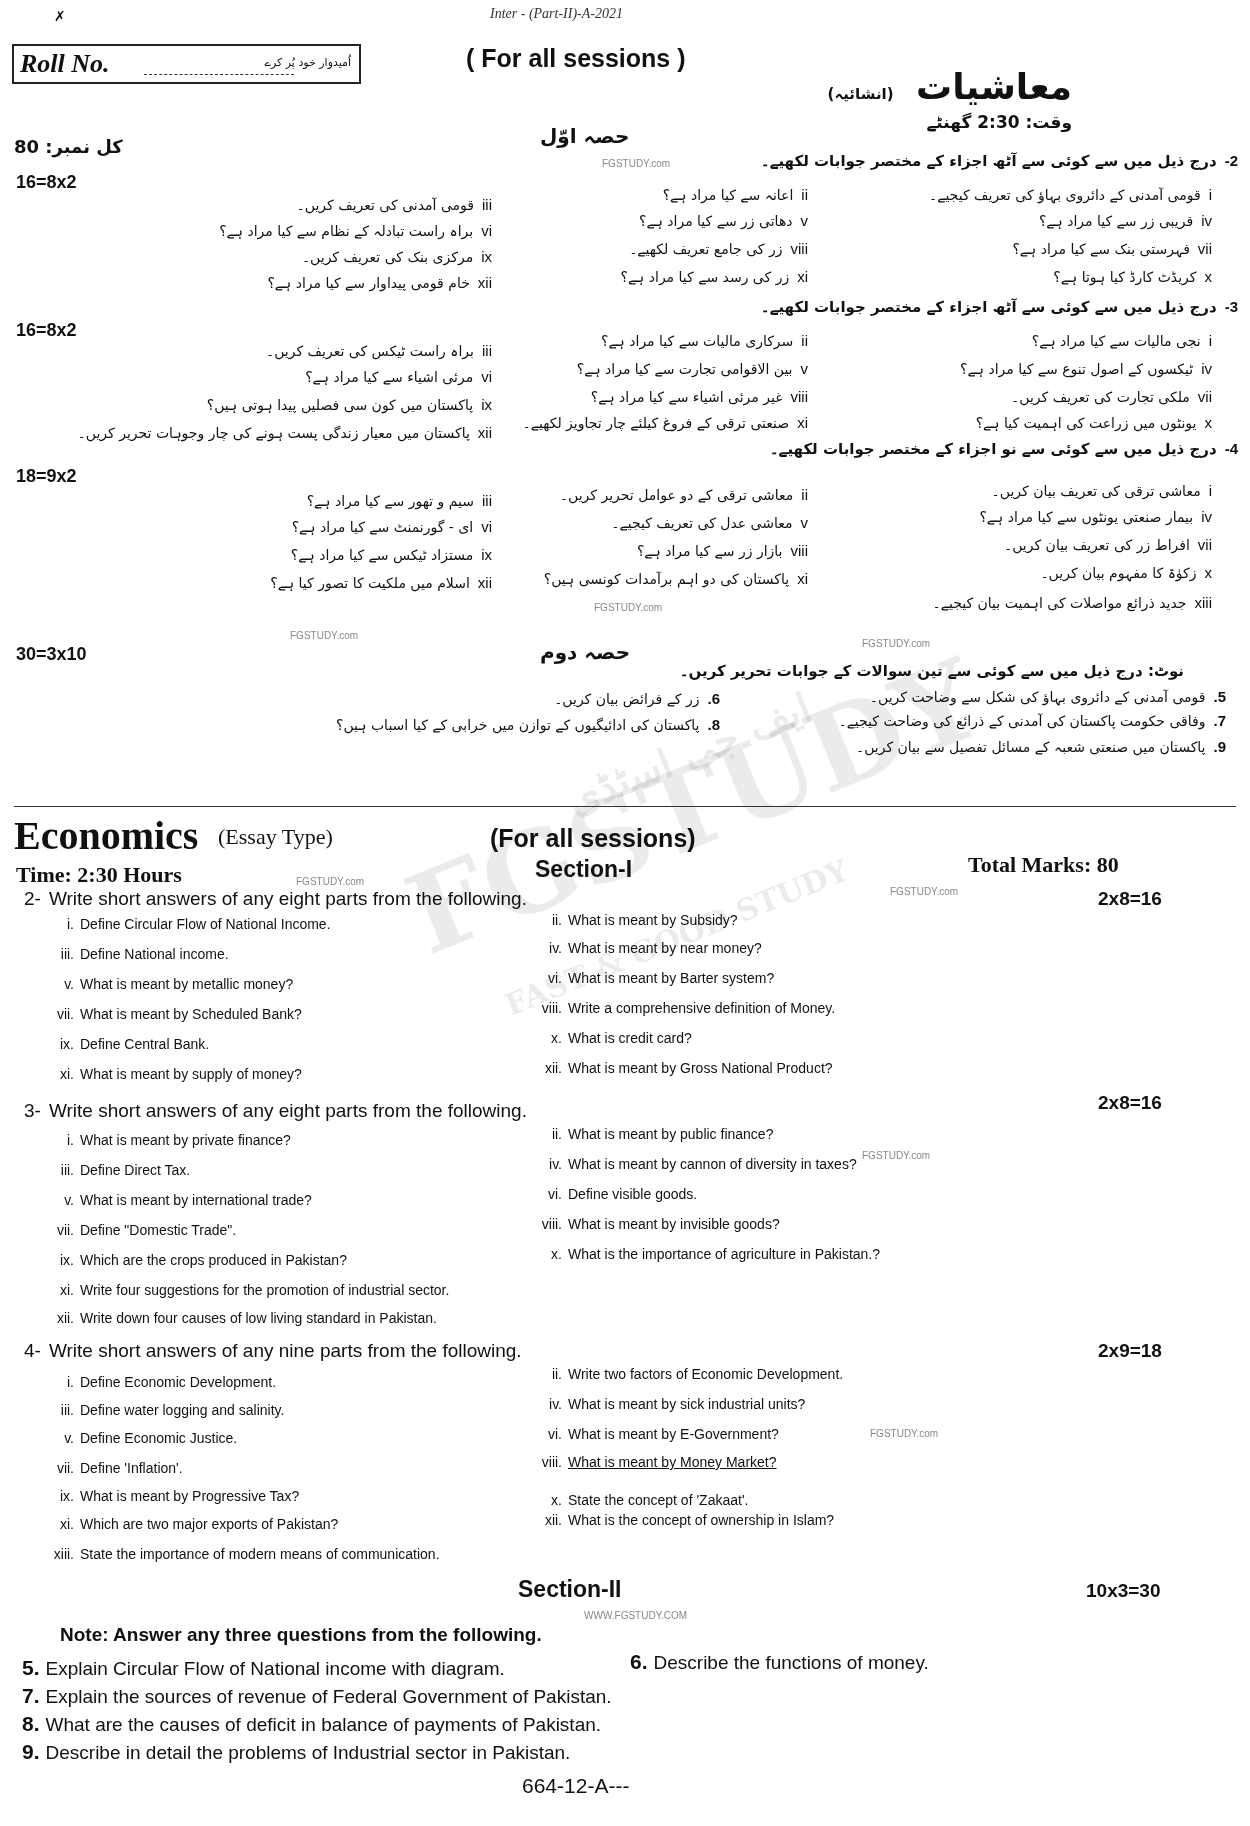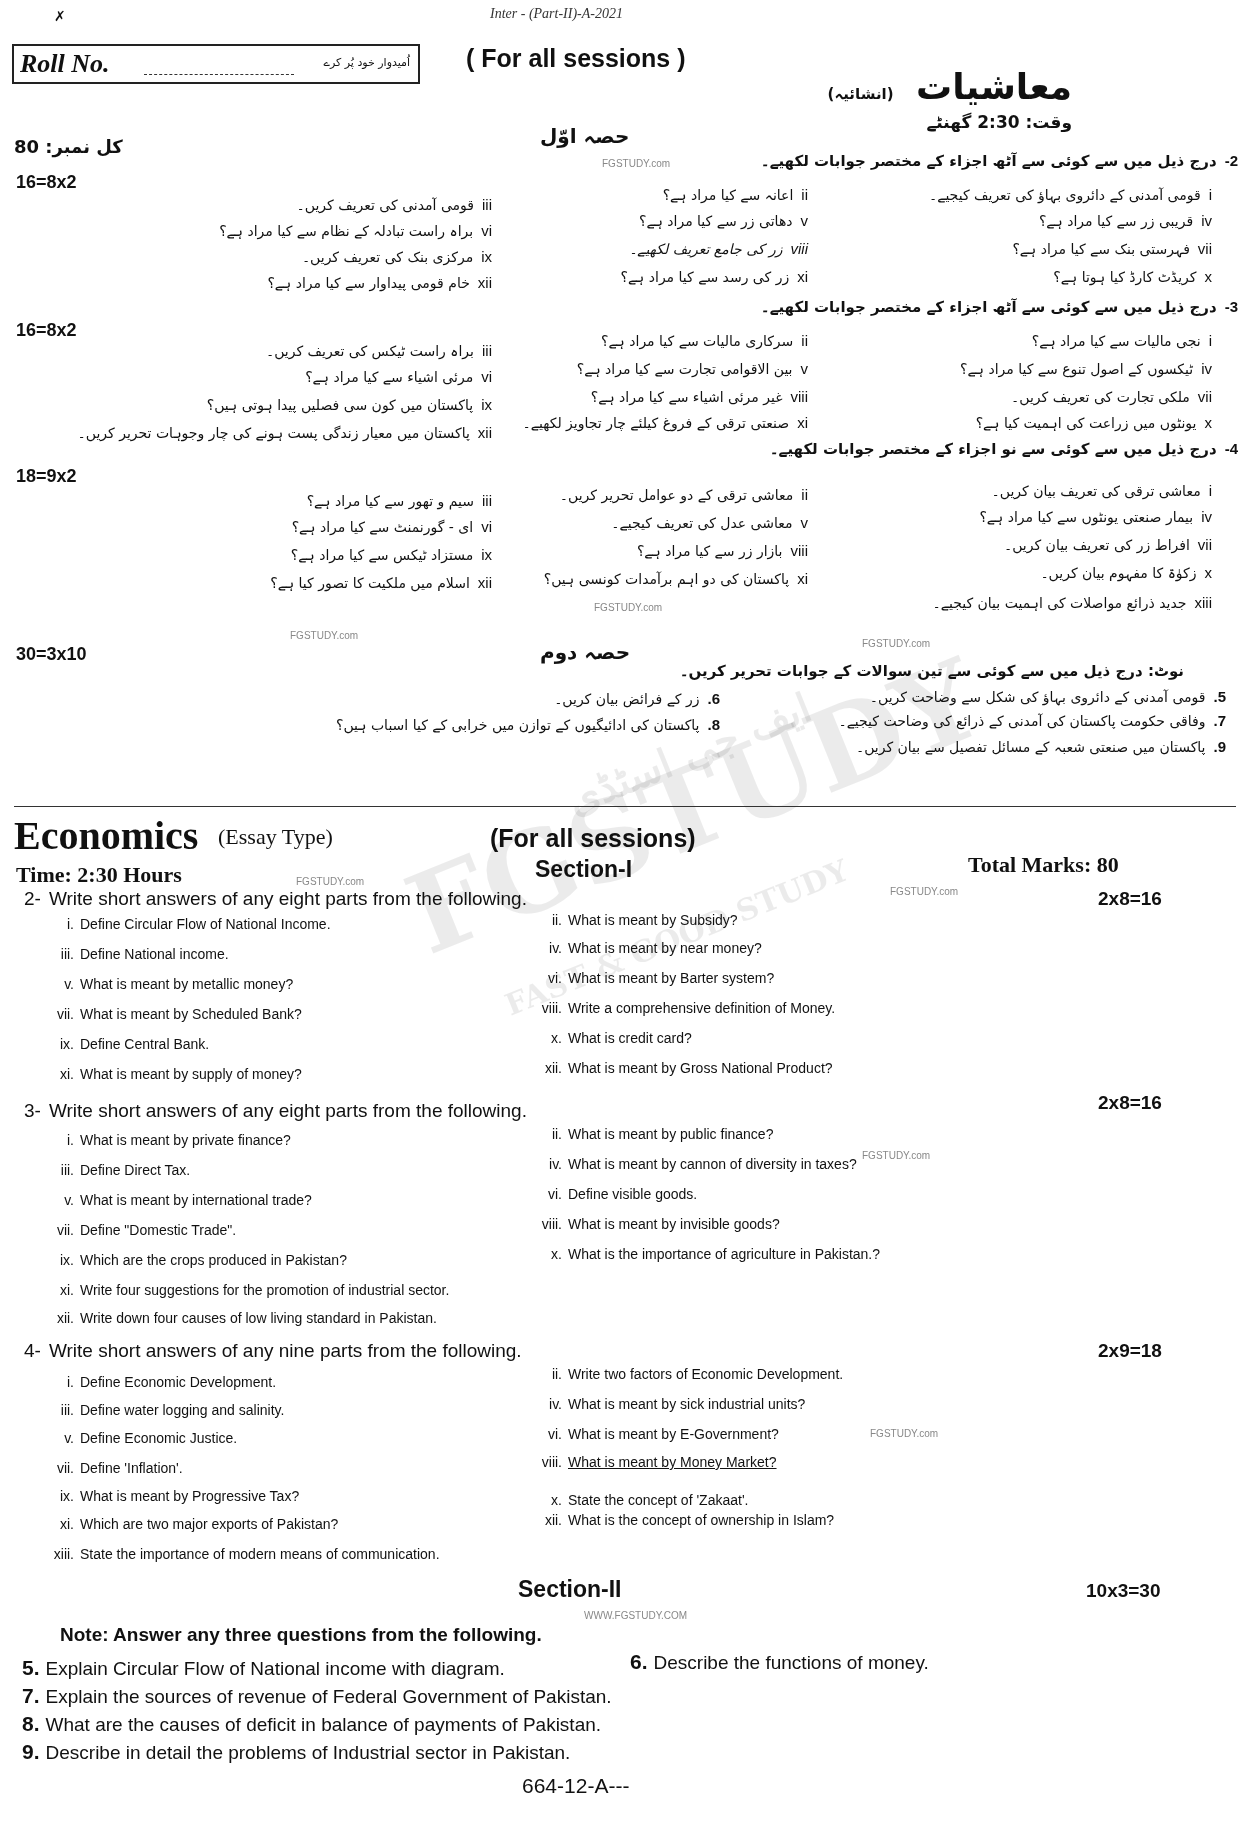--- a/index.html
+++ b/index.html
@@ -2,21 +2,21 @@
 <html><head>
 <meta charset="utf-8">
 <style>
   html, body { margin: 0; padding: 0; background: #ffffff; }
   body { width: 1250px; height: 1826px; position: relative; overflow: hidden; color: #111; font-family: "Liberation Sans", sans-serif; }
   .abs { position: absolute; white-space: nowrap; }
   .serif { font-family: "Liberation Serif", serif; }
   .urdu { font-family: "DejaVu Sans", sans-serif; direction: rtl; unicode-bidi: embed; }
   .corner-mark { font-size: 14px; }
   .header-code { font-style: italic; font-size: 14px; color: #333; }
-  .rollbox { border: 2px solid #222; width: 408px; height: 40px; box-sizing: border-box; }
+  .rollbox { border: 2px solid #222; width: 349px; height: 40px; box-sizing: border-box; }
   .rollbox .roll-label { position: absolute; left: 6px; top: 3px; font-family: "Liberation Serif", serif; font-style: italic; font-weight: bold; font-size: 26px; }
   .rollbox .roll-line { position: absolute; left: 130px; top: 28px; width: 150px; border-bottom: 1.5px dashed #333; }
   .rollbox .roll-urdu { position: absolute; right: 8px; top: 10px; font-size: 11px; }
   .sessions { font-size: 25px; font-weight: bold; }
   .urdu-title { font-size: 36px; font-weight: bold; }
   .urdu-sub { font-size: 15px; }
   .urdu-time { font-size: 17px; font-weight: bold; }
   .marks-left { font-size: 18px; font-weight: bold; }
   .urdu-sec { font-size: 20px; font-weight: bold; }
   .urdu-q { font-size: 15px; font-weight: bold; }
@@ -71,21 +71,21 @@
   <span class="urdu-num">2-</span><span>درج ذیل میں سے کوئی سے آٹھ اجزاء کے مختصر جوابات لکھیے۔</span>
 </div>
 
 <div class="abs urdu urdu-item" style="right:38px; top:186px;"><span class="urdu-num">i</span><span>قومی آمدنی کے دائروی بہاؤ کی تعریف کیجیے۔</span></div>
 <div class="abs urdu urdu-item" style="right:442px; top:186px;"><span class="urdu-num">ii</span><span>اعانہ سے کیا مراد ہے؟</span></div>
 <div class="abs urdu urdu-item" style="right:758px; top:196px;"><span class="urdu-num">iii</span><span>قومی آمدنی کی تعریف کریں۔</span></div>
 <div class="abs urdu urdu-item" style="right:38px; top:212px;"><span class="urdu-num">iv</span><span>قریبی زر سے کیا مراد ہے؟</span></div>
 <div class="abs urdu urdu-item" style="right:442px; top:212px;"><span class="urdu-num">v</span><span>دھاتی زر سے کیا مراد ہے؟</span></div>
 <div class="abs urdu urdu-item" style="right:758px; top:222px;"><span class="urdu-num">vi</span><span>براہ راست تبادلہ کے نظام سے کیا مراد ہے؟</span></div>
 <div class="abs urdu urdu-item" style="right:38px; top:240px;"><span class="urdu-num">vii</span><span>فہرستی بنک سے کیا مراد ہے؟</span></div>
-<div class="abs urdu urdu-item" style="right:442px; top:240px;font-style:italic;"><span class="urdu-num">viii</span><span>زر کی جامع تعریف لکھیے۔</span></div>
+<div class="abs urdu urdu-item" style="right:442px; top:240px;"><span class="urdu-num">viii</span><span>زر کی جامع تعریف لکھیے۔</span></div>
 <div class="abs urdu urdu-item" style="right:758px; top:248px;"><span class="urdu-num">ix</span><span>مرکزی بنک کی تعریف کریں۔</span></div>
 <div class="abs urdu urdu-item" style="right:38px; top:268px;"><span class="urdu-num">x</span><span>کریڈٹ کارڈ کیا ہوتا ہے؟</span></div>
 <div class="abs urdu urdu-item" style="right:442px; top:268px;"><span class="urdu-num">xi</span><span>زر کی رسد سے کیا مراد ہے؟</span></div>
 <div class="abs urdu urdu-item" style="right:758px; top:274px;"><span class="urdu-num">xii</span><span>خام قومی پیداوار سے کیا مراد ہے؟</span></div>
 
 <div class="abs marks-left" style="left:16px; top:320px;">16=8x2</div>
 <div class="abs urdu urdu-q" style="right:12px; top:298px;">
   <span class="urdu-num">3-</span><span>درج ذیل میں سے کوئی سے آٹھ اجزاء کے مختصر جوابات لکھیے۔</span>
 </div>
 <div class="abs urdu urdu-item" style="right:38px; top:332px;"><span class="urdu-num">i</span><span>نجی مالیات سے کیا مراد ہے؟</span></div>

